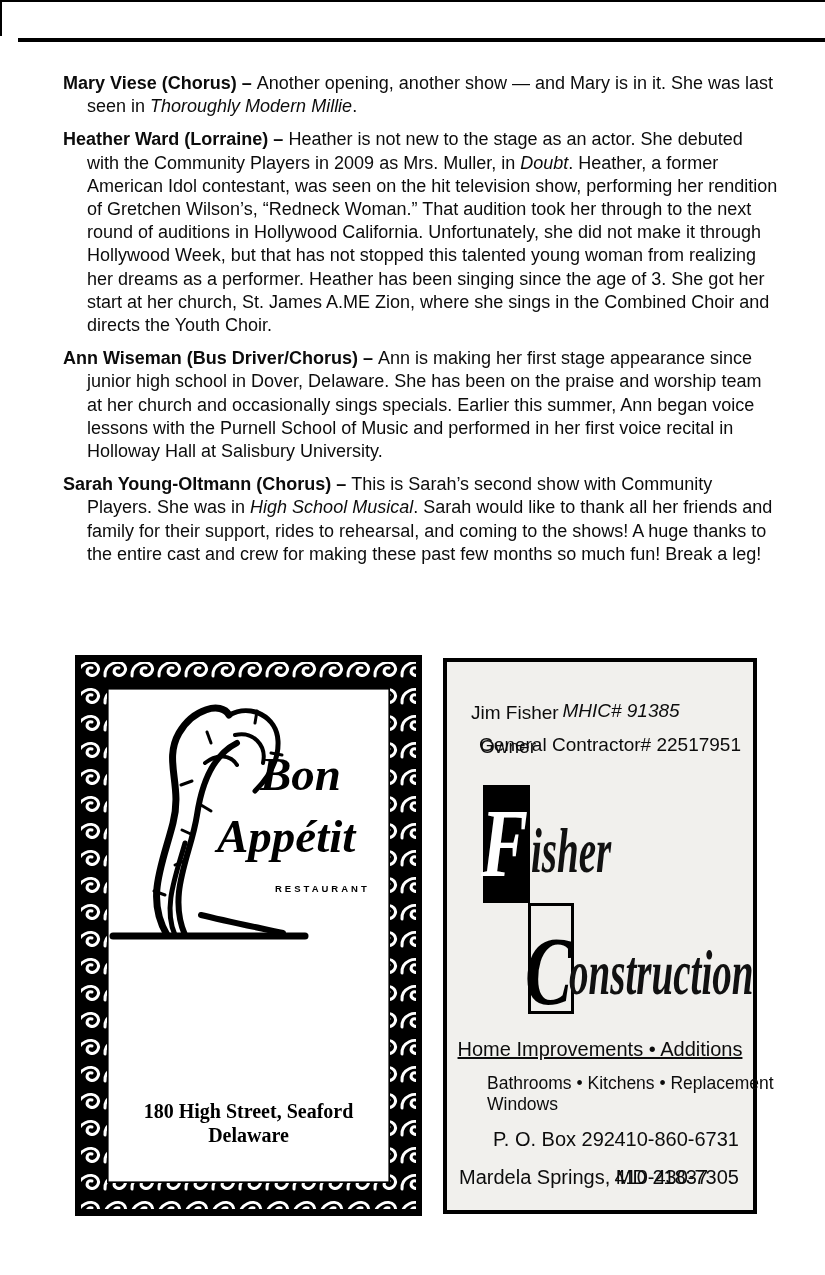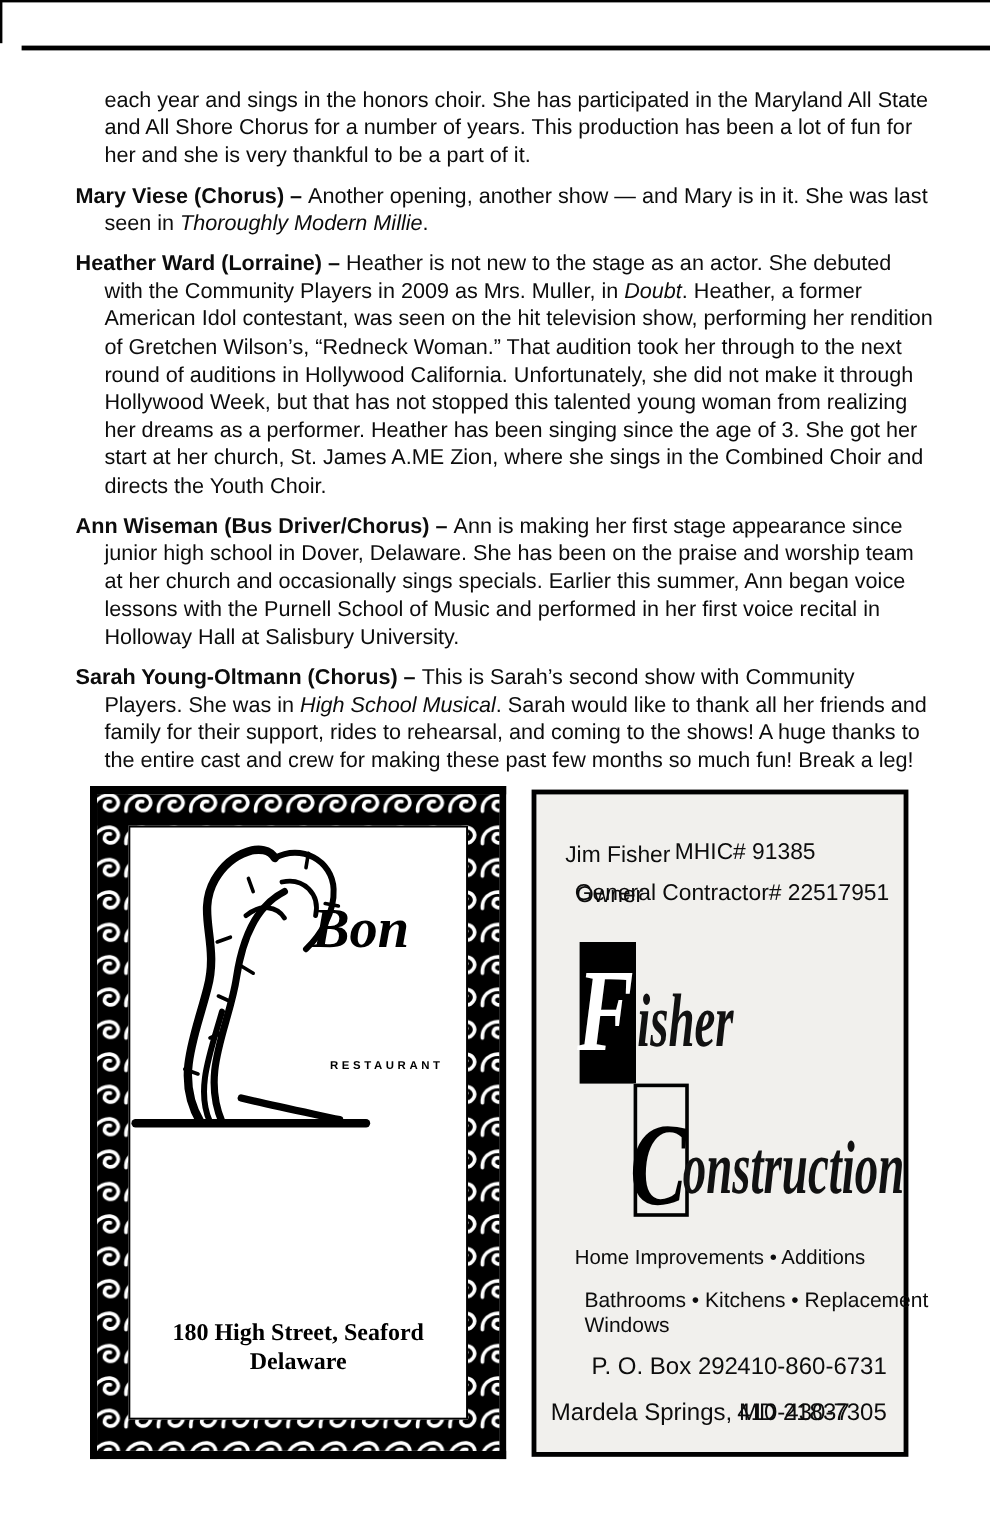--- a/index.html
+++ b/index.html
@@ -28,49 +28,48 @@
   .bon-line2{position:absolute;left:142px;top:158px;font:italic 600 47px/1 "Liberation Serif",serif;color:#000;}
   .bon-sub{position:absolute;left:200px;top:228px;font-weight:bold;font-size:9.5px;letter-spacing:3px;color:#000;}
   .bon-address{position:absolute;left:32px;top:444px;width:283px;text-align:center;
                font:700 20px/1.2 "Liberation Serif",serif;color:#000;}
   .bon-phone{position:absolute;left:32px;top:473px;width:283px;text-align:center;
              font:700 25px/1.2 "Liberation Serif",serif;color:#000;}
   
   .ad-fisher{left:443px;top:658px;width:314px;height:556px;background:#f1f0ed;border:4px solid #000;}
   .fisher-owner-name{position:absolute;left:24px;top:40px;font-size:19px;}
   .fisher-owner-title{position:absolute;left:33px;top:74px;font-size:19px;}
-  .fisher-lic{position:absolute;right:12px;top:38px;width:240px;text-align:center;font-size:19px;}
+  .fisher-lic{position:absolute;right:12px;top:38px;width:240px;text-align:center;font-size:19px;font-style:italic;}
   .fisher-lic2{position:absolute;right:12px;top:72px;width:300px;text-align:right;font-size:19px;}
   .sq{position:absolute;box-sizing:border-box;}
   .sq-f{left:36px;top:123px;width:47px;height:118px;background:#000;}
   .sq-c{left:81px;top:241px;width:46px;height:111px;background:#f1f0ed;border:3px solid #000;}
   .initial{position:absolute;font:italic 700 98px/1 "Liberation Serif",serif;
            transform:scaleX(.72);transform-origin:0 0;}
   .initial-f{left:-2px;top:9px;color:#fff;}
   .initial-c{left:-6px;top:16px;color:#000;}
   .logo-rest{position:absolute;font:italic 600 63px/1 "Liberation Serif",serif;color:#111;
              transform:scaleX(.62);transform-origin:0 0;white-space:nowrap;}
   .rest-isher{left:84px;top:158px;}
   .rest-onstruction{left:122px;top:280px;}
-  .fisher-svc1{position:absolute;left:0;top:376px;width:100%;text-align:center;font-size:17px;}
+  .fisher-svc1{position:absolute;left:0;top:376px;width:100%;text-align:center;font-size:20px;text-decoration:underline;}
   .fisher-svc2{position:absolute;left:0;top:411px;width:100%;font-size:17.5px;margin-left:40px;}
   .fisher-pobox{position:absolute;left:46px;top:466px;font-size:20px;}
   .fisher-city{position:absolute;left:12px;top:504px;font-size:20px;}
   .fisher-ph1{position:absolute;right:14px;top:466px;font-size:20px;}
   .fisher-ph2{position:absolute;right:14px;top:504px;font-size:20px;}
 </style>
 </head>
 <body>
 
 <div class="scan-top"></div>
 <div class="scan-left"></div>
 <div class="scan-rule"></div>
 
 <main class="bios">
-    <p class="cont"><span>each year and sings in the honors choir. She has participated in the Maryland All State and All Shore Chorus for a number of years. This production has been a lot of fun for her and she is very thankful to be a part of it.</span></p>
     <p class=""><b>Mary Viese (Chorus) – </b><span>Another opening, another show — and Mary is in it. She was last seen in </span><i>Thoroughly Modern Millie</i><span>.</span></p>
     <p class=""><b>Heather Ward (Lorraine) – </b><span>Heather is not new to the stage as an actor. She debuted with the Community Players in 2009 as Mrs. Muller, in </span><i>Doubt</i><span>. Heather, a former American Idol contestant, was seen on the hit television show, performing her rendition of Gretchen Wilson’s, “Redneck Woman.” That audition took her through to the next round of auditions in Hollywood California. Unfortunately, she did not make it through Hollywood Week, but that has not stopped this talented young woman from realizing her dreams as a performer. Heather has been singing since the age of 3. She got her start at her church, St. James A.ME Zion, where she sings in the Combined Choir and directs the Youth Choir.</span></p>
     <p class=""><b>Ann Wiseman (Bus Driver/Chorus) – </b><span>Ann is making her first stage appearance since junior high school in Dover, Delaware. She has been on the praise and worship team at her church and occasionally sings specials. Earlier this summer, Ann began voice lessons with the Purnell School of Music and performed in her first voice recital in Holloway Hall at Salisbury University.</span></p>
     <p class=""><b>Sarah Young-Oltmann (Chorus) – </b><span>This is Sarah’s second show with Community Players. She was in </span><i>High School Musical</i><span>. Sarah would like to thank all her friends and family for their support, rides to rehearsal, and coming to the shows! A huge thanks to the entire cast and crew for making these past few months so much fun! Break a leg!</span></p>
   </main>
 
 <section class="ad ad-bon">
   <svg class="frame" width="347" height="561" viewBox="0 0 347 561">
     <defs>
       <pattern id="swirl" width="27" height="27" patternUnits="userSpaceOnUse">
@@ -103,20 +102,21 @@
       <path d="M106 58 l-4 -11" stroke-width="3"></path>
       <path d="M150 38 l2 -12" stroke-width="3"></path>
       <path d="M166 68 l11 2" stroke-width="3"></path>
       <path d="M60 210 l-11 -4" stroke-width="3"></path>
       <path d="M96 120 l10 6" stroke-width="3"></path>
       <path d="M96 230 C120 236 150 242 178 248" stroke-width="6"></path>
       <path d="M8 251 L200 251" stroke-width="7"></path>
     </g>
   </svg>
   <div class="bon-line1">Bon</div>
+  <div class="bon-line2">Appétit</div>
   <div class="bon-sub">RESTAURANT</div>
   <div class="bon-address">180 High Street, Seaford Delaware</div>
 </section>
 
 <section class="ad ad-fisher">
   <div class="fisher-owner-name">Jim Fisher</div>
   <div class="fisher-owner-title">Owner</div>
   <div class="fisher-lic">MHIC# 91385</div>
   <div class="fisher-lic2">General Contractor# 22517951</div>
 

